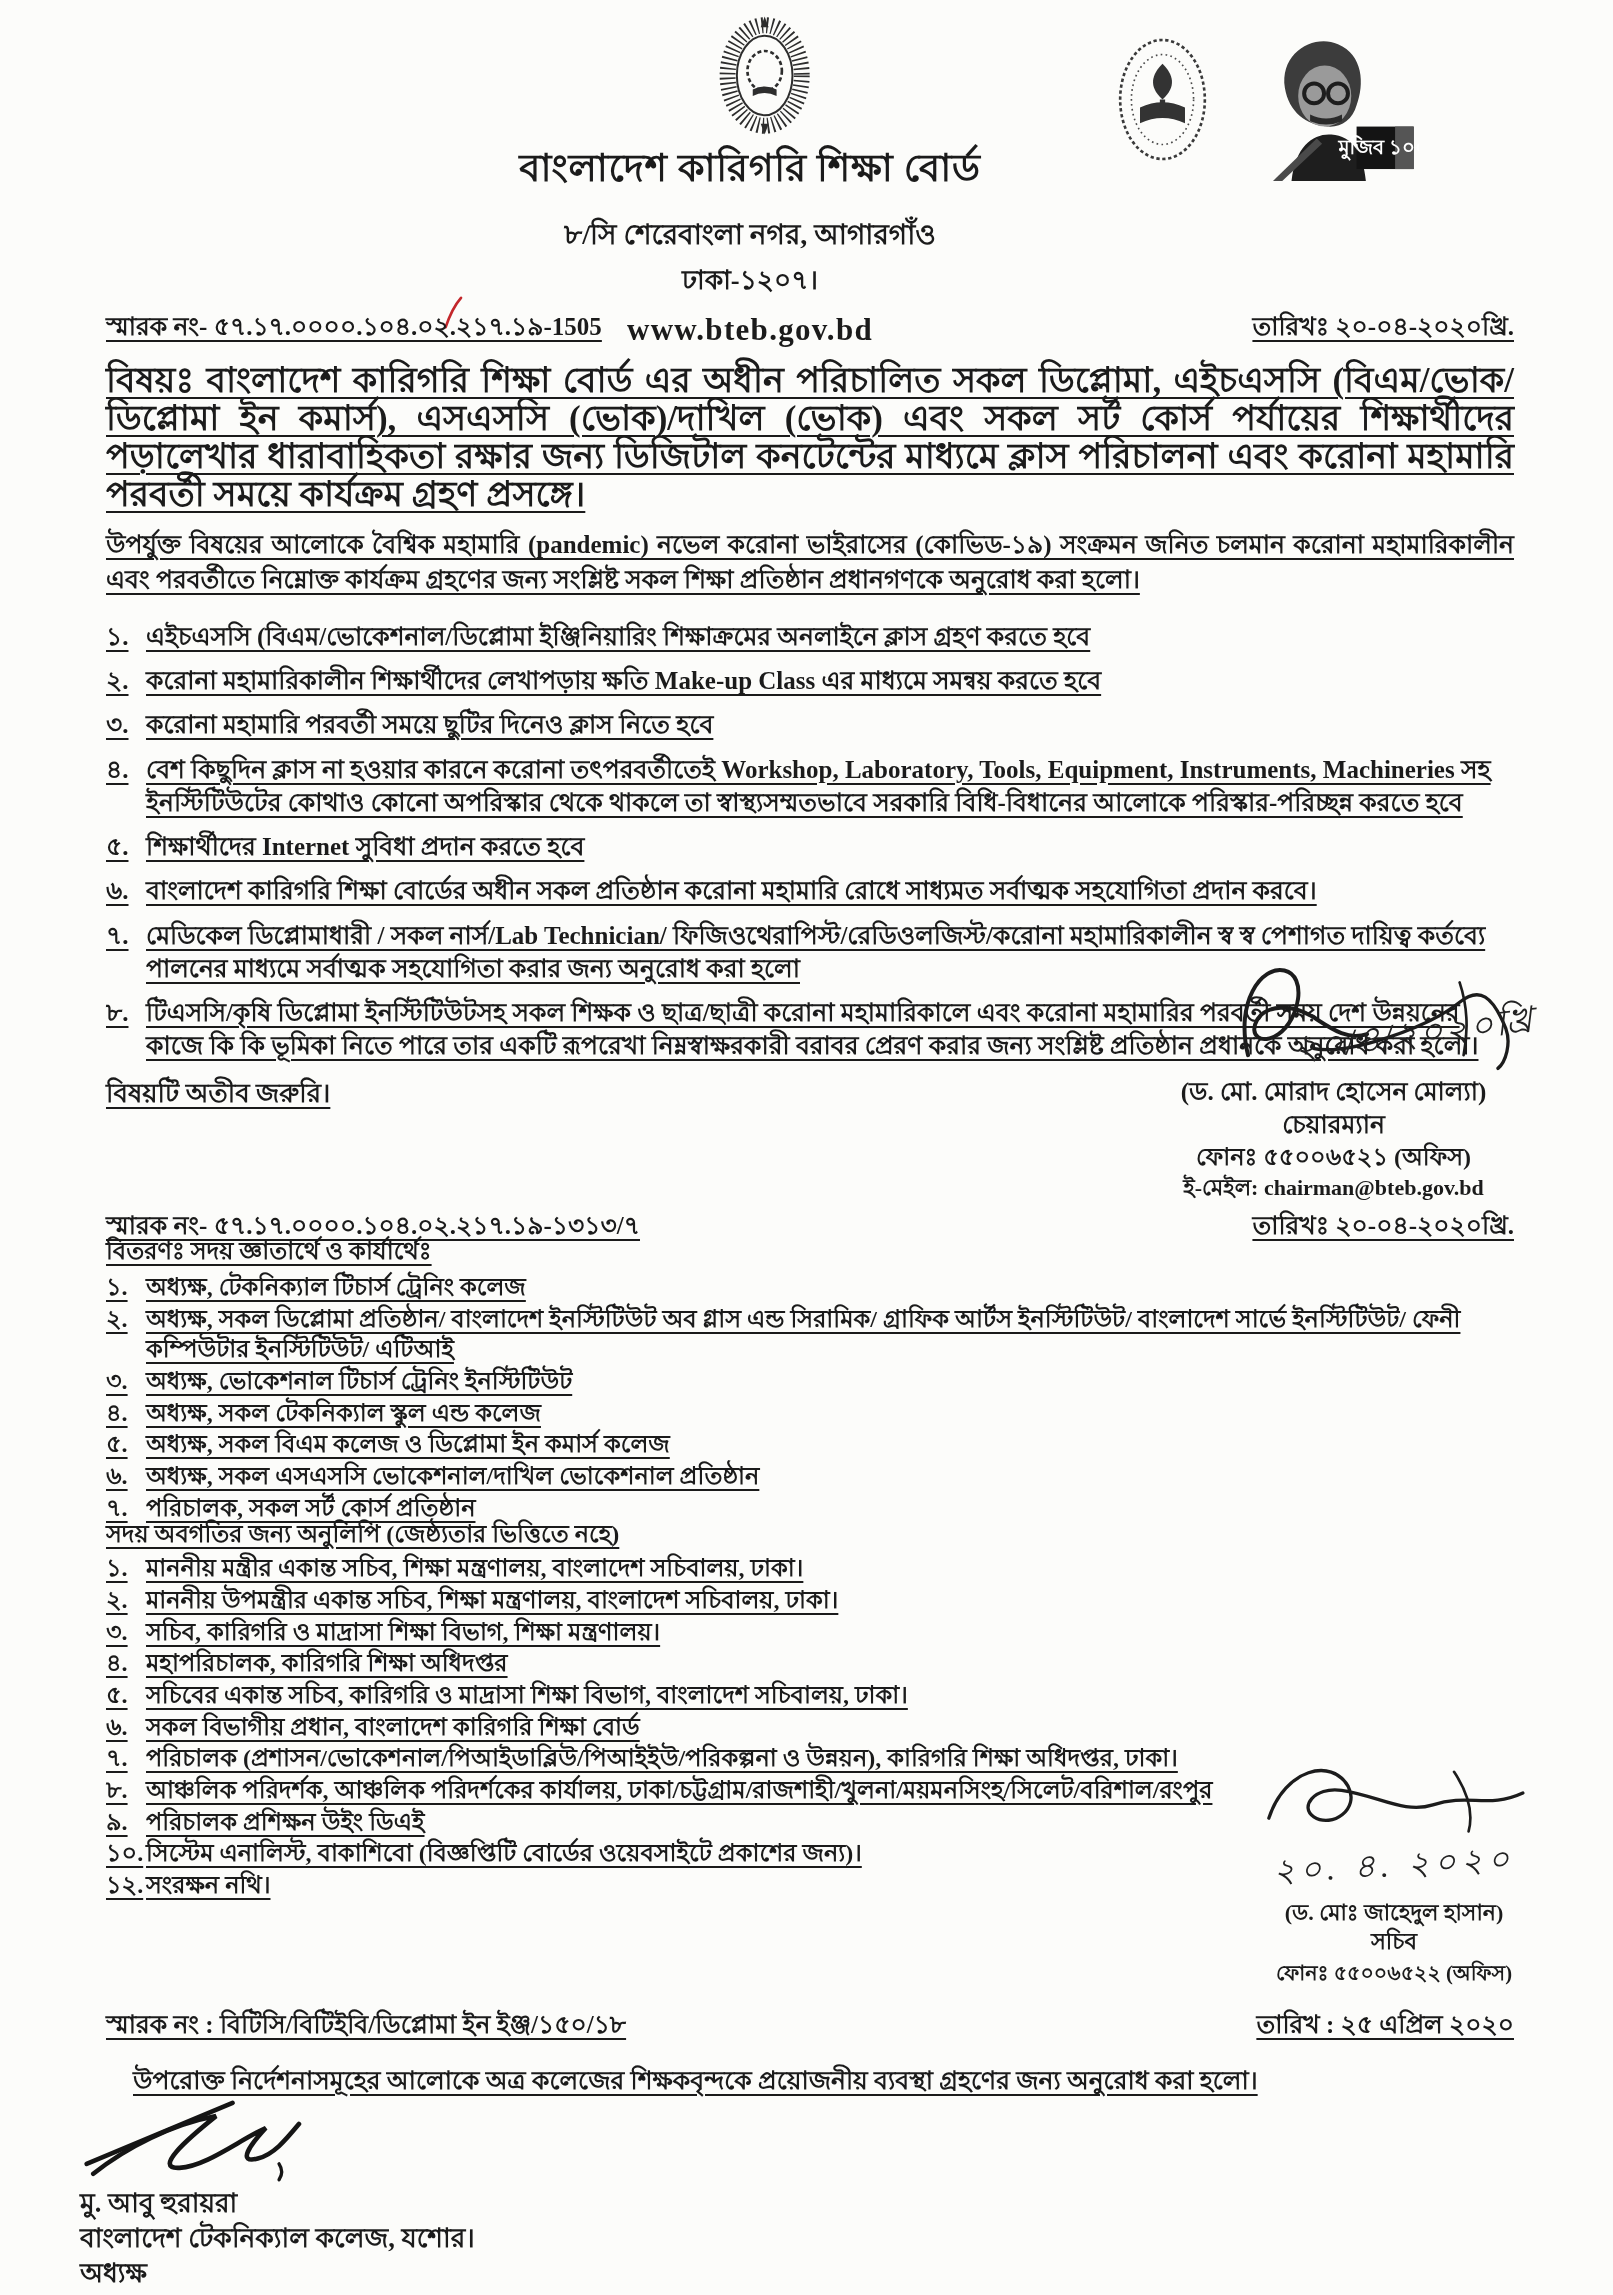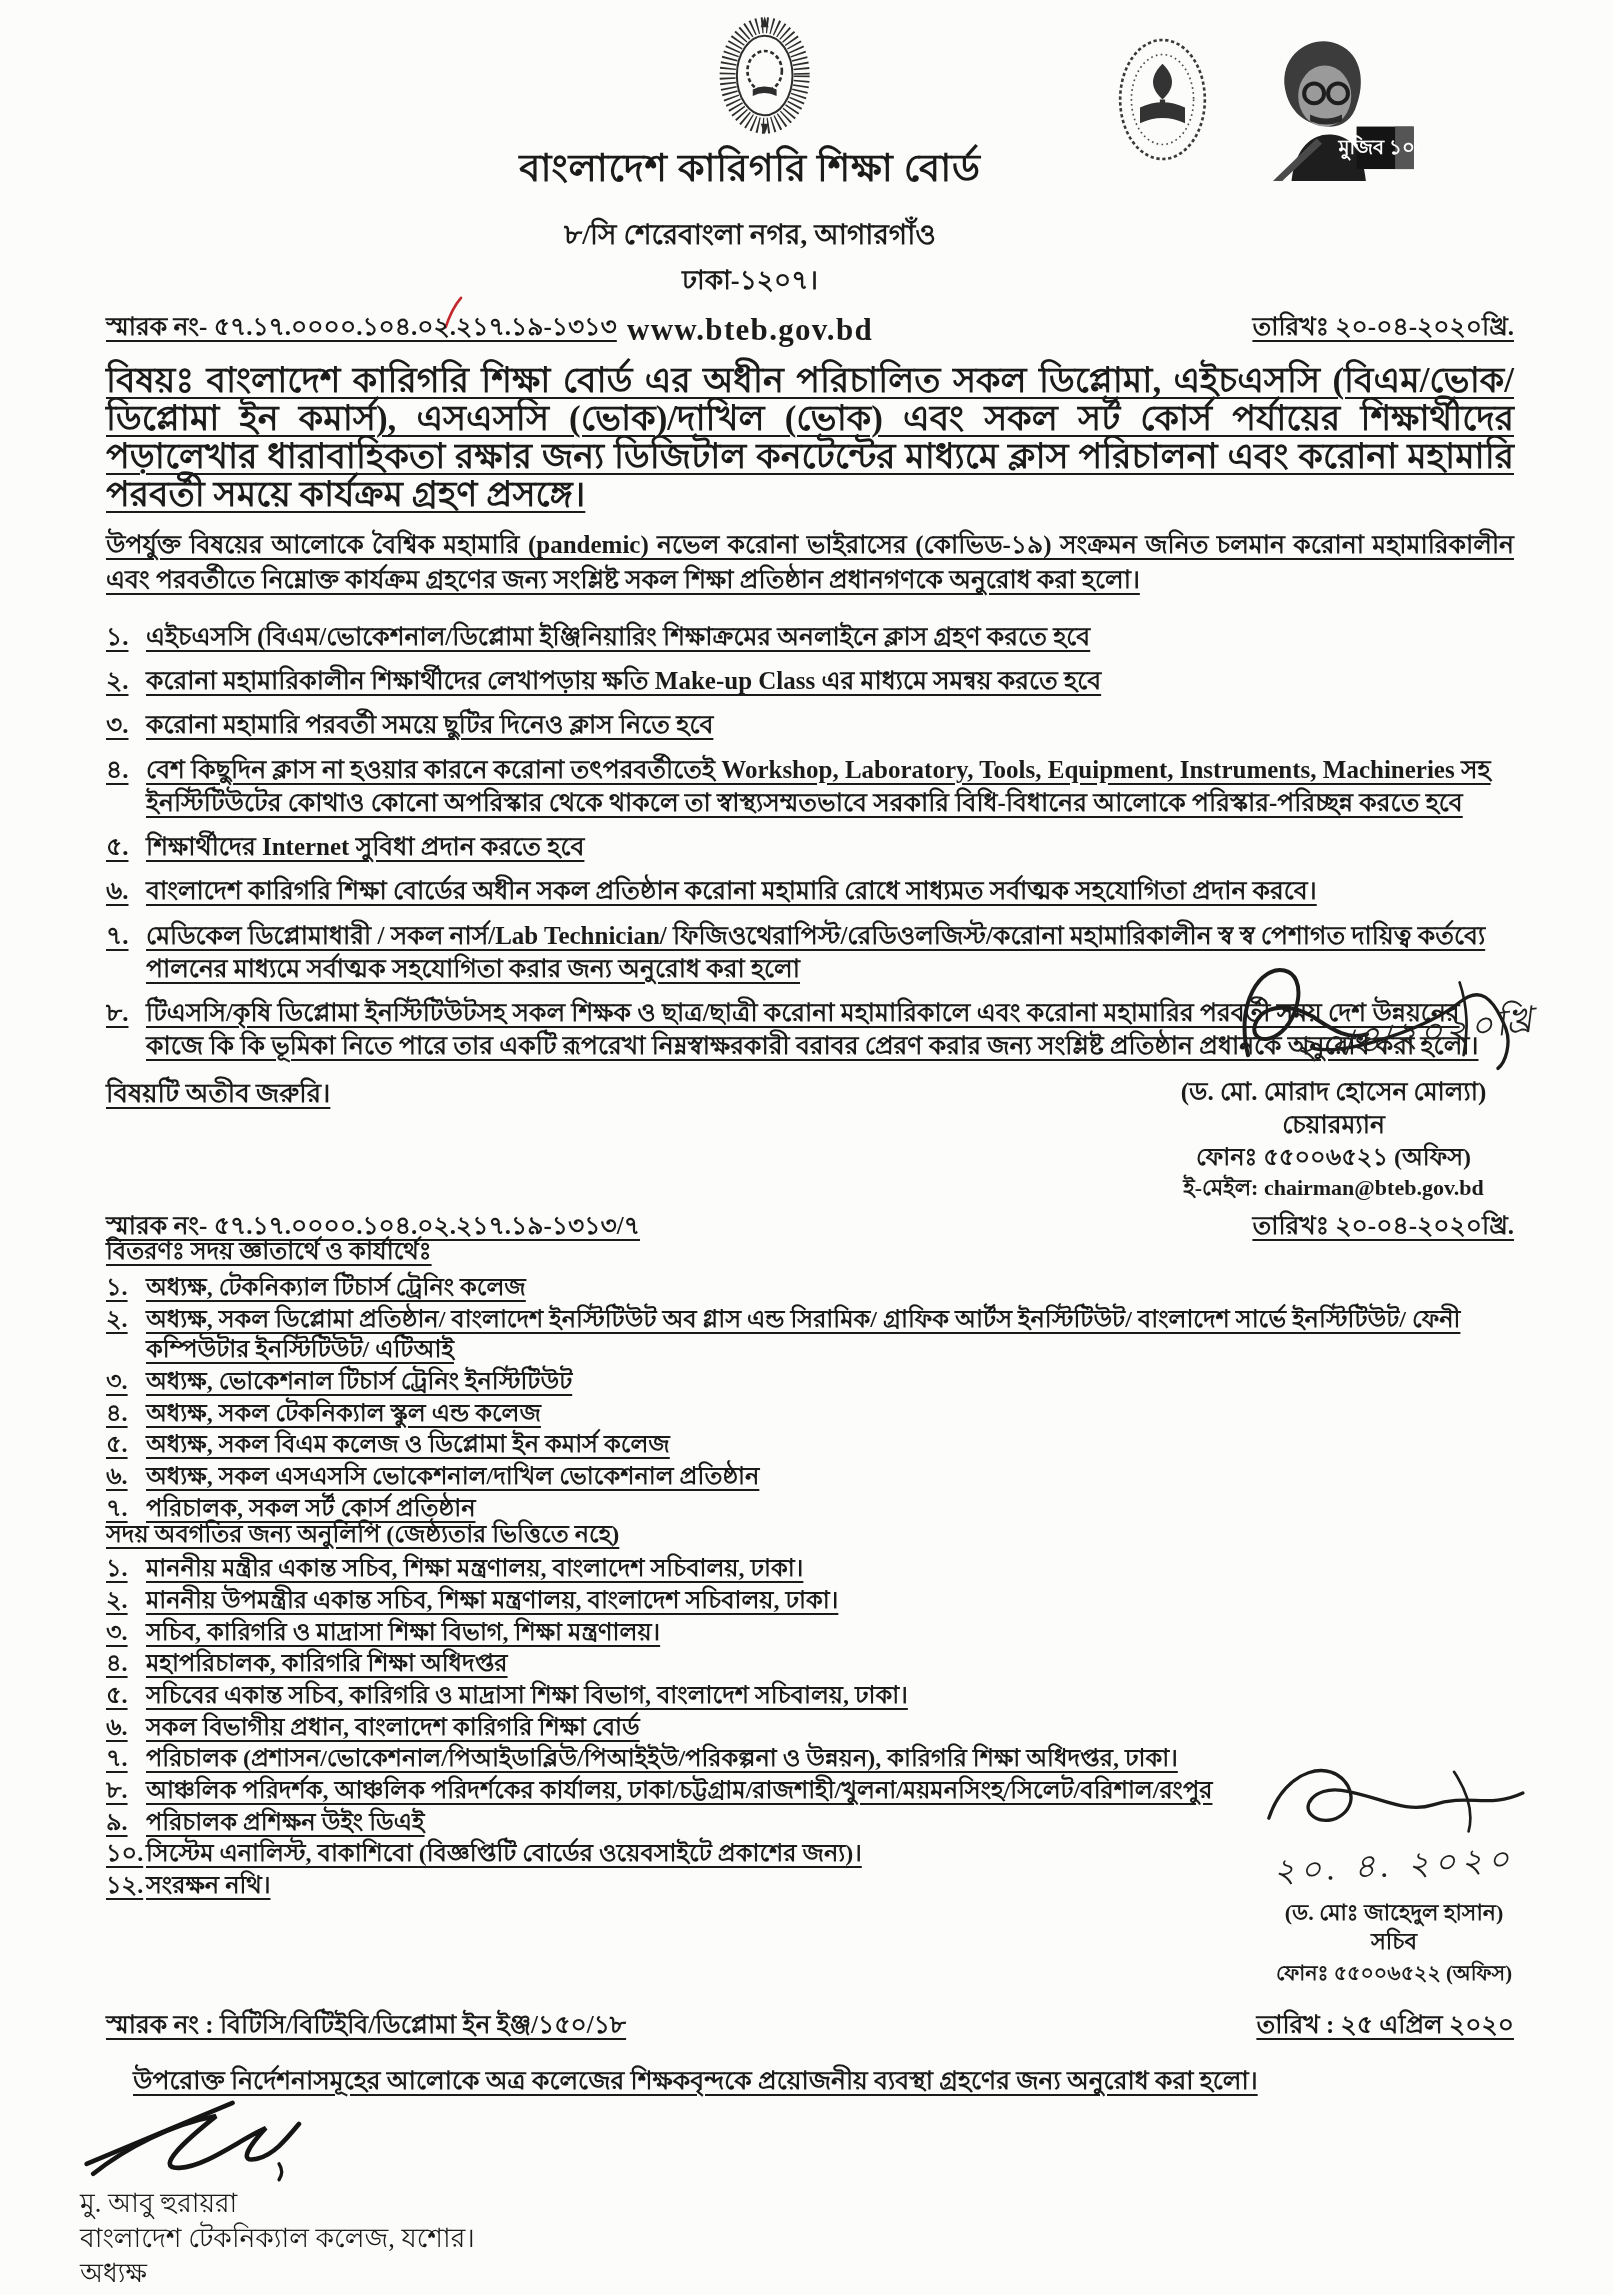--- a/index.html
+++ b/index.html
@@ -59,21 +59,21 @@
   #secretary svg{display:block;margin:0 auto}
   #secretary .hw-date{font-size:33px;font-weight:400;font-style:italic;letter-spacing:5.3px;
       transform:rotate(-3deg);margin:1.3px 0 4px 0;color:#222}
   #secretary .sig-name{font-size:22px;line-height:28px}
   #secretary .sig-title{font-size:22.6px;line-height:29px}
   #secretary .sig-phone{font-size:20.6px;line-height:35px}
 
   
   #memo3{left:106px;top:2005px;width:1408px;font-size:25px;font-weight:700}
   #forward{left:133px;top:2063px;width:1301px;font-size:25px;font-weight:700;line-height:35px}
-  #principal{left:80px;top:2084px;width:544px;font-weight:400}
+  #principal{left:80px;top:2084px;width:544px;font-weight:700}
   #principal .pl{font-size:26.5px;line-height:35px}
 
   #red-tick{left:443px;top:295px;width:20px;height:35px;pointer-events:none}
 </style>
 </head>
 <body>
 
 <svg id="board-seal" class="abs" viewBox="0 0 145 182">
   <ellipse cx="72" cy="91" rx="56" ry="76" fill="none" stroke="#2d2d2d" stroke-width="24" stroke-dasharray="2.5 5"></ellipse>
   <ellipse cx="72" cy="91" rx="42" ry="60" fill="none" stroke="#2d2d2d" stroke-width="3"></ellipse>
@@ -110,21 +110,21 @@
   <div id="org-web">www.bteb.gov.bd</div>
 </div>
 
 <svg id="red-tick" class="abs" viewBox="0 0 30 52">
   <path d="M4 48 C10 30 20 12 27 4" stroke="#c3272b" stroke-width="4" fill="none" stroke-linecap="round"></path>
 </svg>
 
 <div id="mainflow" class="abs">
 
   <div id="memo1" class="row">
-    <span class="u">স্মারক নং- ৫৭.১৭.০০০০.১০৪.০২.২১৭.১৯-১৩১৩</span>
+    <span class="u">স্মারক নং- ৫৭.১৭.০০০০.১০৪.০২.২১৭.১৯-1505</span>
     <span class="u">তারিখঃ ২০-০৪-২০২০খ্রি.</span>
   </div>
 
   <div id="subject" class="u">বিষয়ঃ বাংলাদেশ কারিগরি শিক্ষা বোর্ড এর অধীন পরিচালিত সকল ডিপ্লোমা, এইচএসসি (বিএম/ভোক/ডিপ্লোমা ইন কমার্স), এসএসসি (ভোক)/দাখিল (ভোক) এবং সকল সর্ট কোর্স পর্যায়ের শিক্ষার্থীদের পড়ালেখার ধারাবাহিকতা রক্ষার জন্য ডিজিটাল কনটেন্টের মাধ্যমে ক্লাস পরিচালনা এবং করোনা মহামারি পরবর্তী সময়ে কার্যক্রম গ্রহণ প্রসঙ্গে।</div>
 
   <div id="intro" class="u">উপর্যুক্ত বিষয়ের আলোকে বৈশ্বিক মহামারি (pandemic) নভেল করোনা ভাইরাসের (কোভিড-১৯) সংক্রমন জনিত চলমান করোনা মহামারিকালীন এবং পরবর্তীতে নিম্নোক্ত কার্যক্রম গ্রহণের জন্য সংশ্লিষ্ট সকল শিক্ষা প্রতিষ্ঠান প্রধানগণকে অনুরোধ করা হলো।</div>
 
   <div id="directives">
     <div class="li">
         <span class="no u">১.</span>

